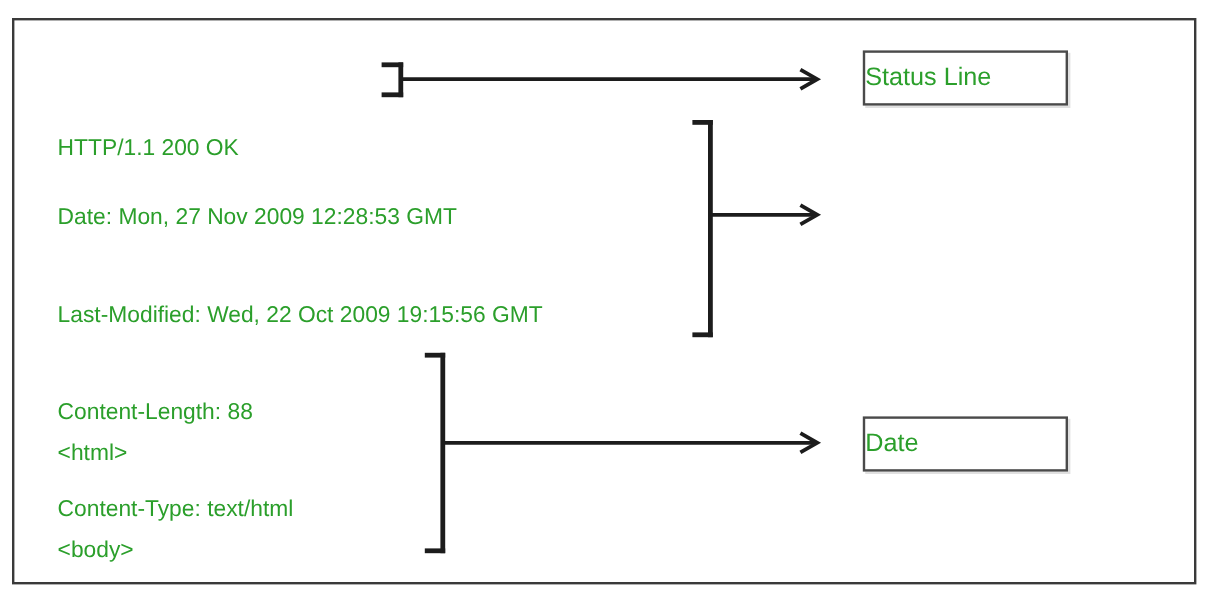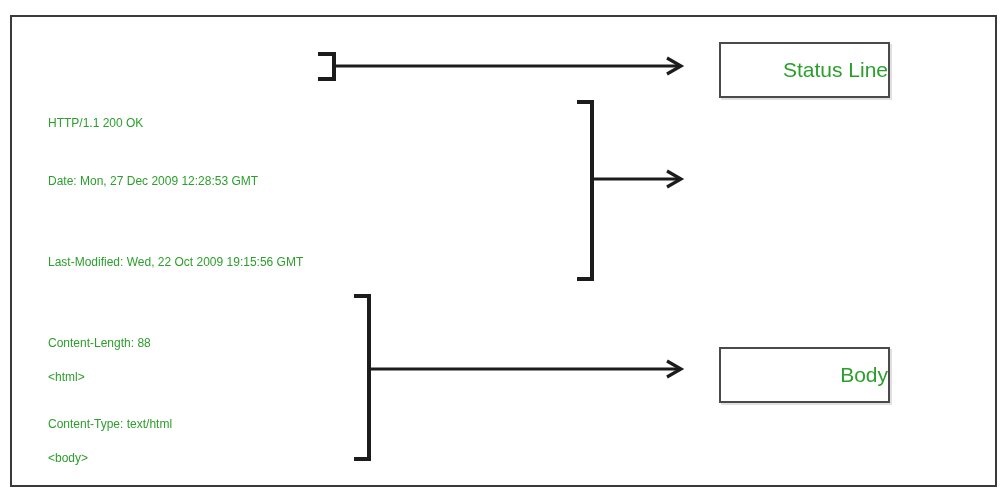--- a/index.html
+++ b/index.html
@@ -20,21 +20,21 @@
   }
   .frame{
     position:absolute;left:10px;top:15px;
     width:987px;height:472px;
     border:2px solid var(--frame-border);
     background:transparent;
   }
   .green-text{color:var(--text-green);}
   .code-block{
     position:absolute;left:48px;
-    font-size:12px;line-height:27px;
+    font-size:19px;line-height:27px;
     white-space:pre;
   }
   #status-text{top:56px;}
   #headers-text{top:114px;}
   #body-text{top:310px;}
   .bracket{
     position:absolute;
     border:4px solid var(--stroke-black);
     border-left:none;
     background:transparent;
@@ -46,44 +46,44 @@
     position:absolute;left:0;top:0;width:1007px;height:499px;
     pointer-events:none;
     color:var(--stroke-black);
   }
   .arrows line,.arrows polyline{
     stroke:currentColor;stroke-width:3.2;fill:none;
     stroke-linejoin:miter;stroke-linecap:butt;
   }
   .label-box{
     position:absolute;left:719px;
-    width:171px;height:56px;
+    width:171px;height:46px;
     border:2px solid var(--box-border);
     background:#ffffff;
     box-shadow:2px 2px 0 rgba(0,0,0,0.12);
-    display:flex;align-items:center;justify-content:flex-end;
+    display:flex;align-items:center;justify-content:flex-start;
     font-size:21px;
   }
   #box-status{top:42px;}
   #box-headers{top:155px;}
   #box-body{top:347px;}
 </style>
 </head>
 <body>
 
 <div class="canvas">
 
   <div class="frame"></div>
 
   <div class="code-block green-text" id="status-text">
     <div>HTTP/1.1 200 OK</div>
   </div>
 
   <div class="code-block green-text" id="headers-text">
-    <div>Date: Mon, 27 Dec 2009 12:28:53 GMT</div>
+    <div>Date: Mon, 27 Nov 2009 12:28:53 GMT</div>
     <div>Last-Modified: Wed, 22 Oct 2009 19:15:56 GMT</div>
     <div>Content-Length: 88</div>
     <div>Content-Type: text/html</div>
     
   </div>
 
   <div class="code-block green-text" id="body-text">
     <div>&lt;html&gt;</div>
     <div>&lt;body&gt;</div>
     
@@ -107,16 +107,16 @@
     <g>
       <line x1="369" y1="369" x2="680" y2="369"></line>
       <polyline points="667,361 681,369 667,377"></polyline>
     </g>
   </svg>
 
   <div class="label-box" id="box-status">
     <span class="green-text">Status Line</span>
   </div>
   <div class="label-box" id="box-body">
-    <span class="green-text">Body</span>
+    <span class="green-text">Date</span>
   </div>
 
 </div>
 
 </body></html>

